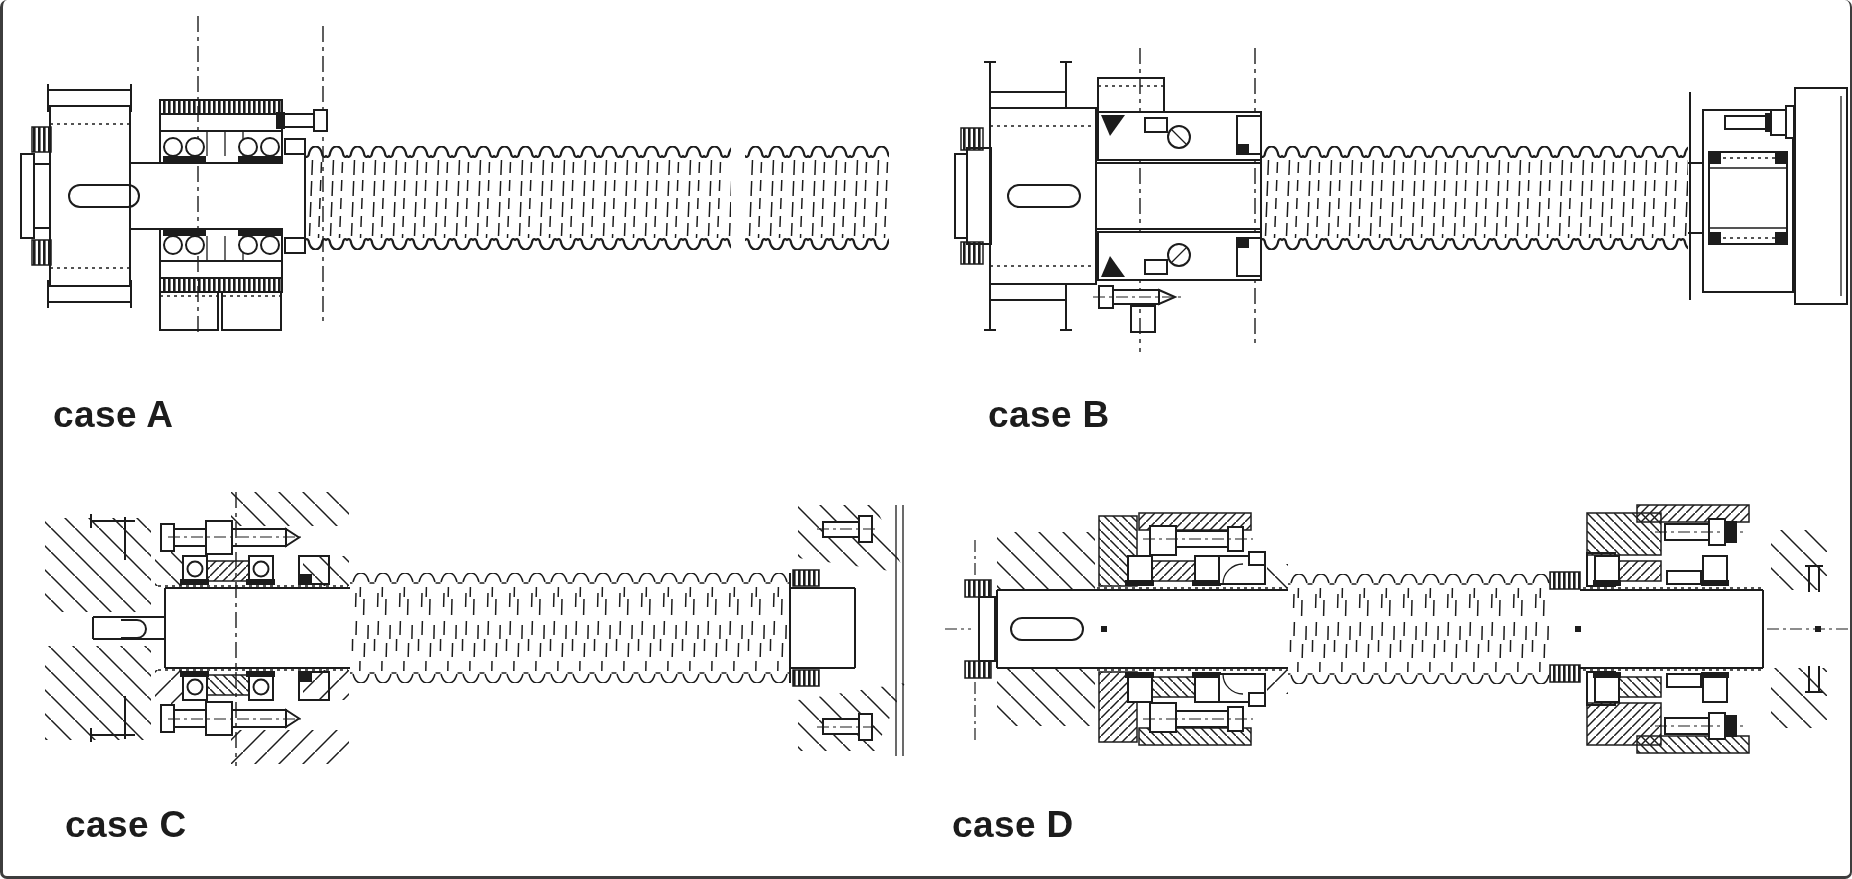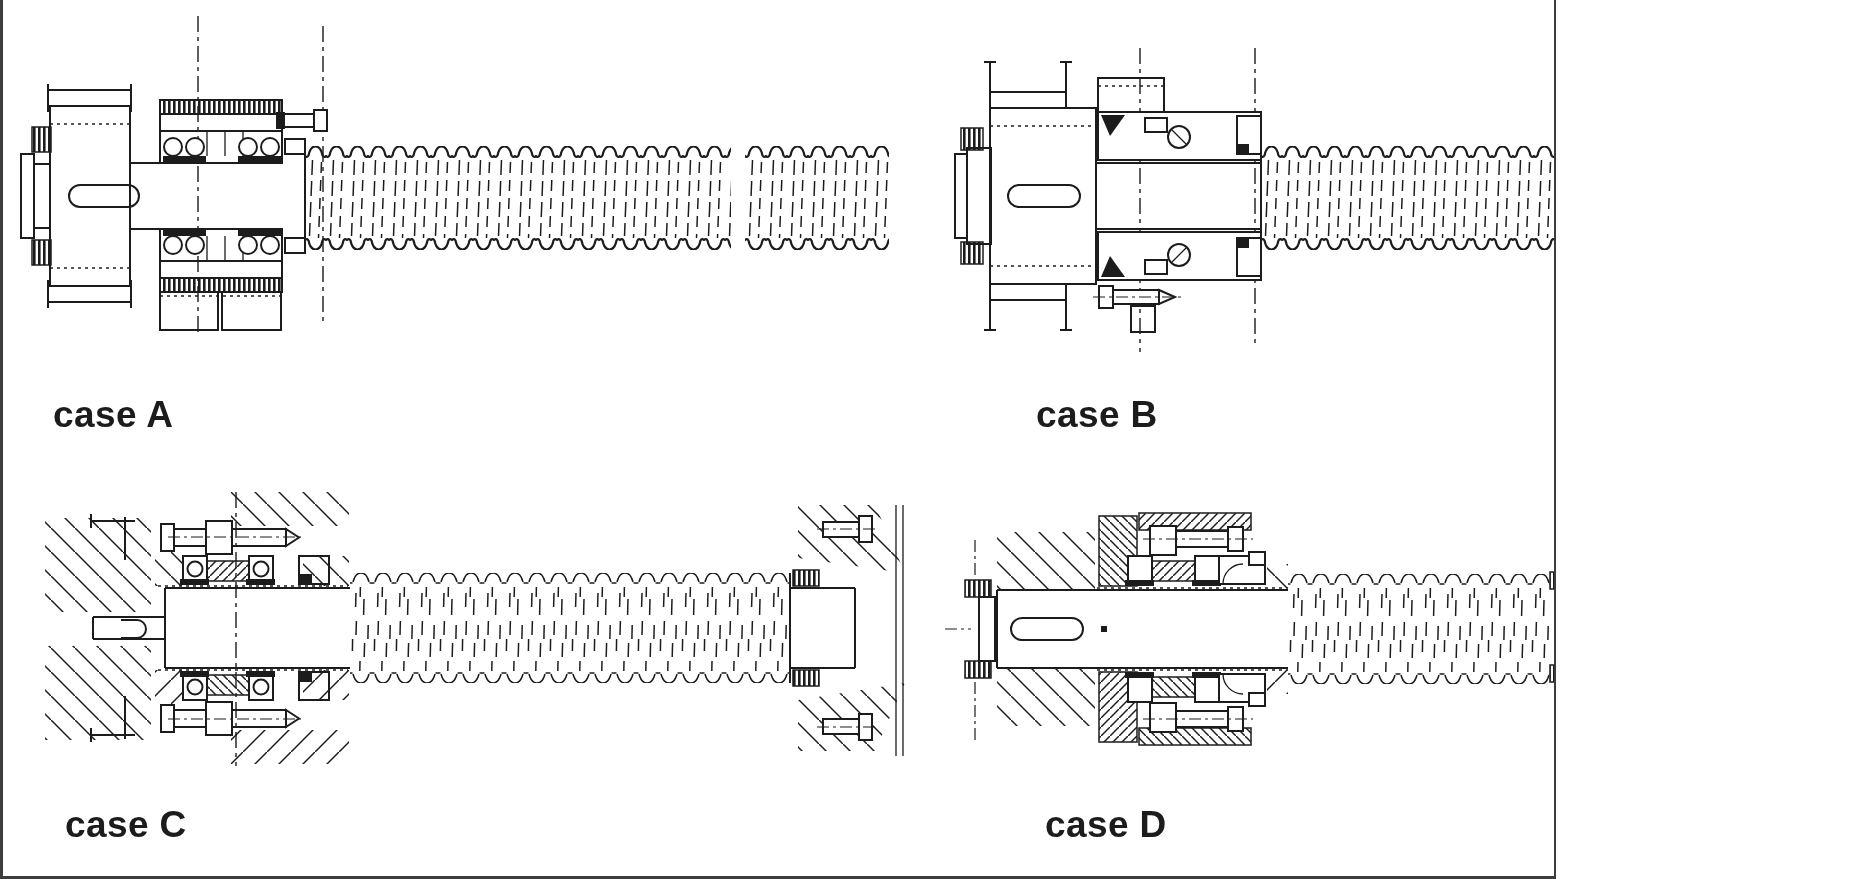--- a/index.html
+++ b/index.html
@@ -3,28 +3,29 @@
 <meta charset="utf-8">
 <style>
   :root{
     --ink:#1c1c1c;
     --frame:#3d3d3d;
     --paper:#ffffff;
   }
   html,body{margin:0;padding:0;background:#fff;}
   #page{
     position:relative;
-    width:1556px;height:879px;
+    width:1852px;height:879px;
     background:var(--paper);
     border-left:3px solid var(--frame);
     border-right:2px solid var(--frame);
     border-bottom:3px solid var(--frame);
     box-sizing:border-box;
     overflow:hidden;
     font-family:"Liberation Sans", sans-serif;
+    border-radius:7px;
   }
   .panel-svg{position:absolute;display:block;}
   .case-label{
     position:absolute;
     font:600 37px "Liberation Sans", sans-serif;
     color:var(--ink);
     letter-spacing:.4px;
     white-space:nowrap;
   }
   
@@ -310,17 +311,17 @@
     <use href="#gDR" transform="translate(0,1258) scale(1,-1)"></use>
 
     <rect x="1768" y="530" width="56" height="60" fill="url(#wall)"></rect>
     <rect x="1768" y="668" width="56" height="60" fill="url(#wall)"></rect>
     <path class="ln" d="M1806,566 V592 M1816,566 V592 M1802,566 H1820"></path>
     <path class="ln" d="M1806,666 V692 M1816,666 V692 M1802,692 H1820"></path>
     <path class="clt" d="M1764,629 H1846"></path>
   </svg>
 
   <div class="case-label" style="left:50px;top:394px">case A</div>
-  <div class="case-label" style="left:1033px;top:394px">case B</div>
+  <div class="case-label" style="left:985px;top:394px">case B</div>
   <div class="case-label" style="left:62px;top:804px">case C</div>
-  <div class="case-label" style="left:1042px;top:804px">case D</div>
+  <div class="case-label" style="left:949px;top:804px">case D</div>
 
 </div>
 
 </body></html>

